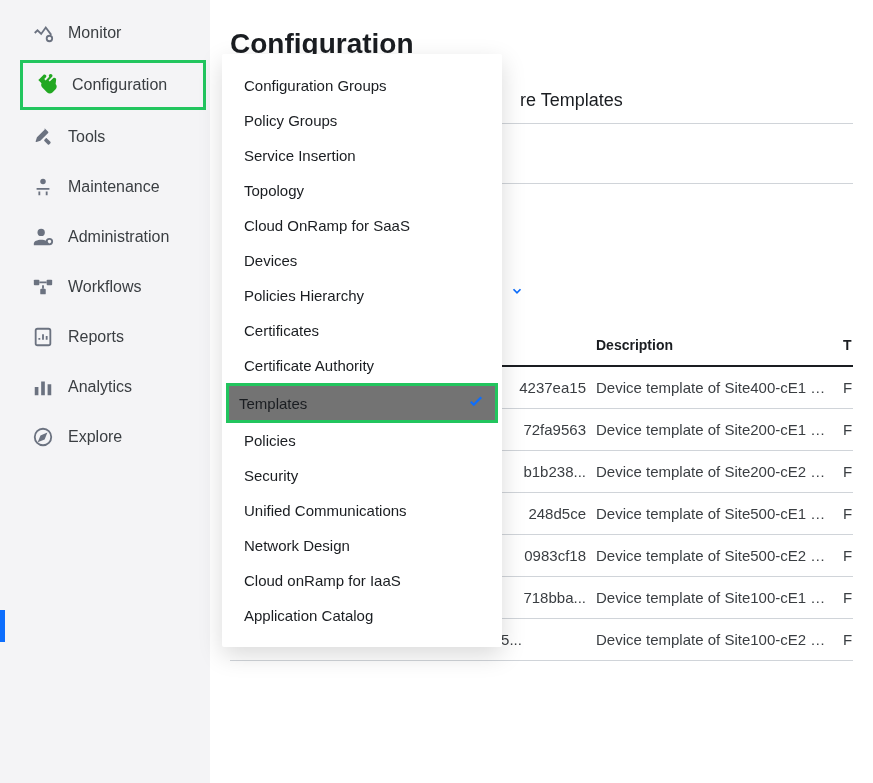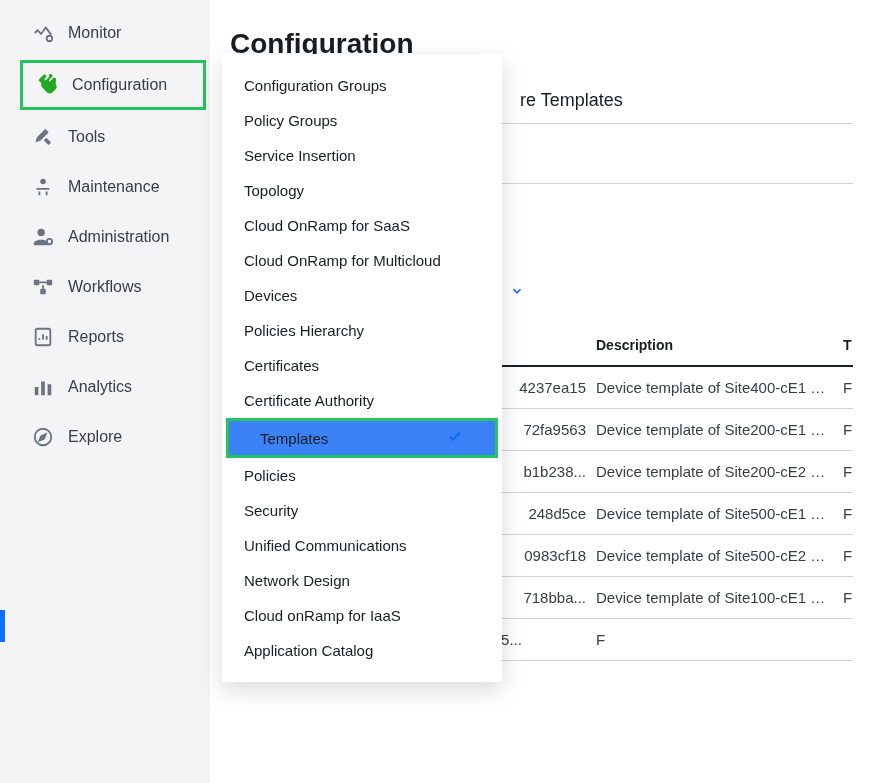--- a/index.html
+++ b/index.html
@@ -146,24 +146,24 @@
     .dropdown-item {
       padding: 9px 22px;
       font-size: 15px;
       color: #1a1d21;
       cursor: pointer;
       display: flex;
       align-items: center;
       justify-content: space-between;
     }
     .dropdown-item.selected {
-      background: #3b82f6;
+      background: #737373;
       border: 3px solid #22c55e;
       margin: 0 4px;
-      padding: 6px 31px;
+      padding: 6px 10px;
     }
     .check-icon {
       color: #0d6efd;
       font-size: 16px;
     }
     .left-stripe {
       position: absolute;
       left: 0;
       top: 610px;
       width: 5px;
@@ -303,43 +303,41 @@
       <div class="td col-desc">Device template of Site500-cE2 wit...</div>
       <div class="td col-extra">F</div>
     </div>
     <div class="trow">
       <div class="td col-name">718bba...</div>
       <div class="td col-desc">Device template of Site100-cE1 wit...</div>
       <div class="td col-extra">F</div>
     </div>
     <div class="trow">
       <div class="td col-name" style="text-align:left;padding-left:10px">58129554-ca0e-4010-a787-71a5288785...</div>
+      <div class="td col-desc">Device template of Site100-cE2 wit...</div>
       <div class="td col-extra">F</div>
     </div>
   </div>
 </div>
 
 <div class="dropdown-menu">
   <div class="dropdown-item">
       <span>Configuration Groups</span>
     </div>
   <div class="dropdown-item">
       <span>Policy Groups</span>
     </div>
   <div class="dropdown-item">
       <span>Service Insertion</span>
     </div>
   <div class="dropdown-item">
       <span>Topology</span>
     </div>
   <div class="dropdown-item">
       <span>Cloud OnRamp for SaaS</span>
-    </div>
-  <div class="dropdown-item">
-      <span>Cloud OnRamp for Multicloud</span>
     </div>
   <div class="dropdown-item">
       <span>Devices</span>
     </div>
   <div class="dropdown-item">
       <span>Policies Hierarchy</span>
     </div>
   <div class="dropdown-item">
       <span>Certificates</span>
     </div>

